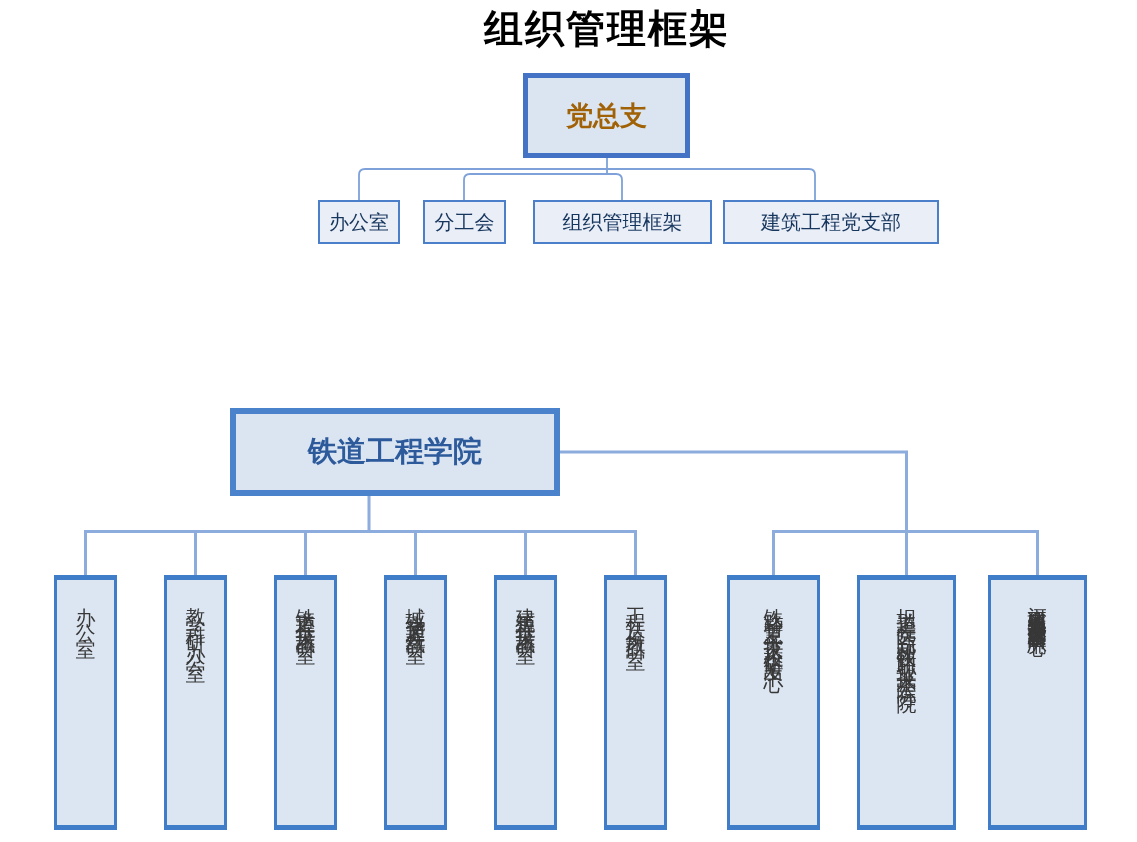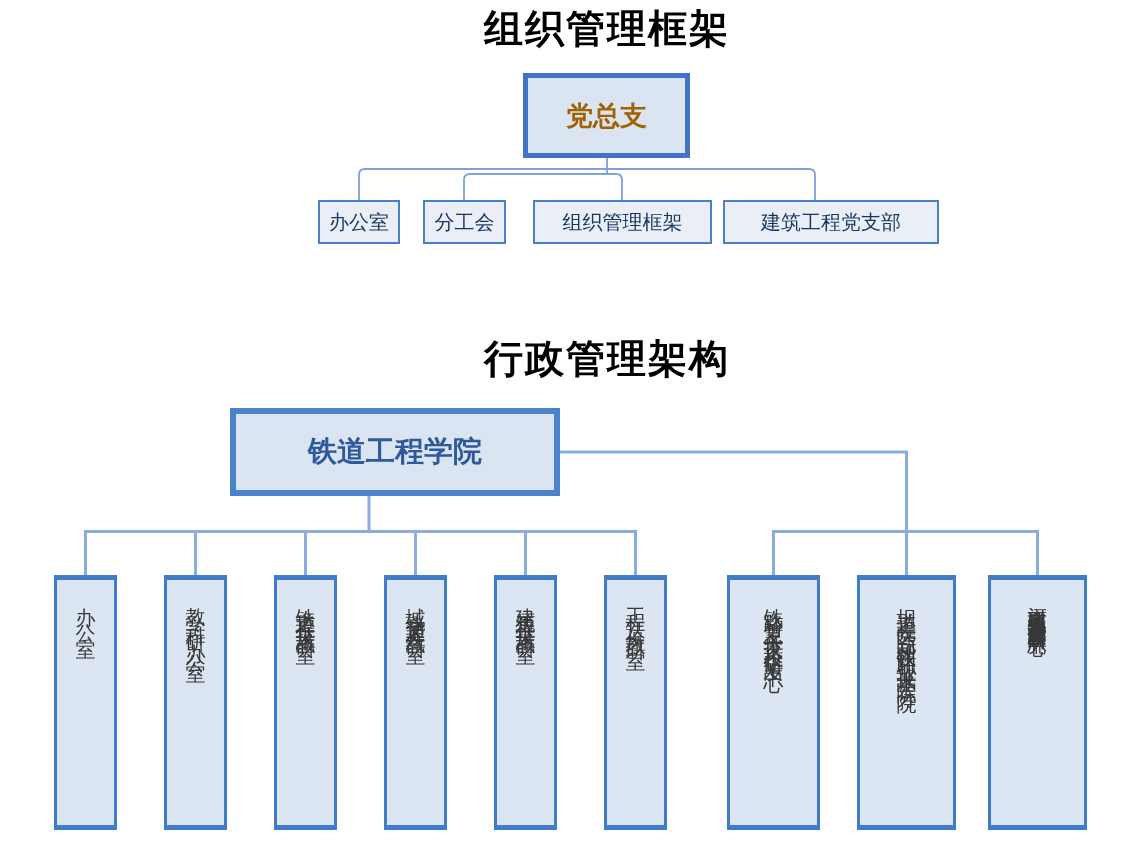--- a/index.html
+++ b/index.html
@@ -87,21 +87,20 @@
   <div class="box kid1 c1b">
     <span>分工会</span>
   </div>
   <div class="box kid1 c1c">
     <span>组织管理框架</span>
   </div>
   <div class="box kid1 c1d">
     <span>建筑工程党支部</span>
   </div>
 
-  <div class="chart-title t2">行政管理架构</div>
 
   <div class="box root2">
     <span>铁道工程学院</span>
   </div>
 
   <div class="vbox v1">
     <span class="vtext">办公室</span>
   </div>
   <div class="vbox v2">
     <span class="vtext">教学科研办公室</span>

